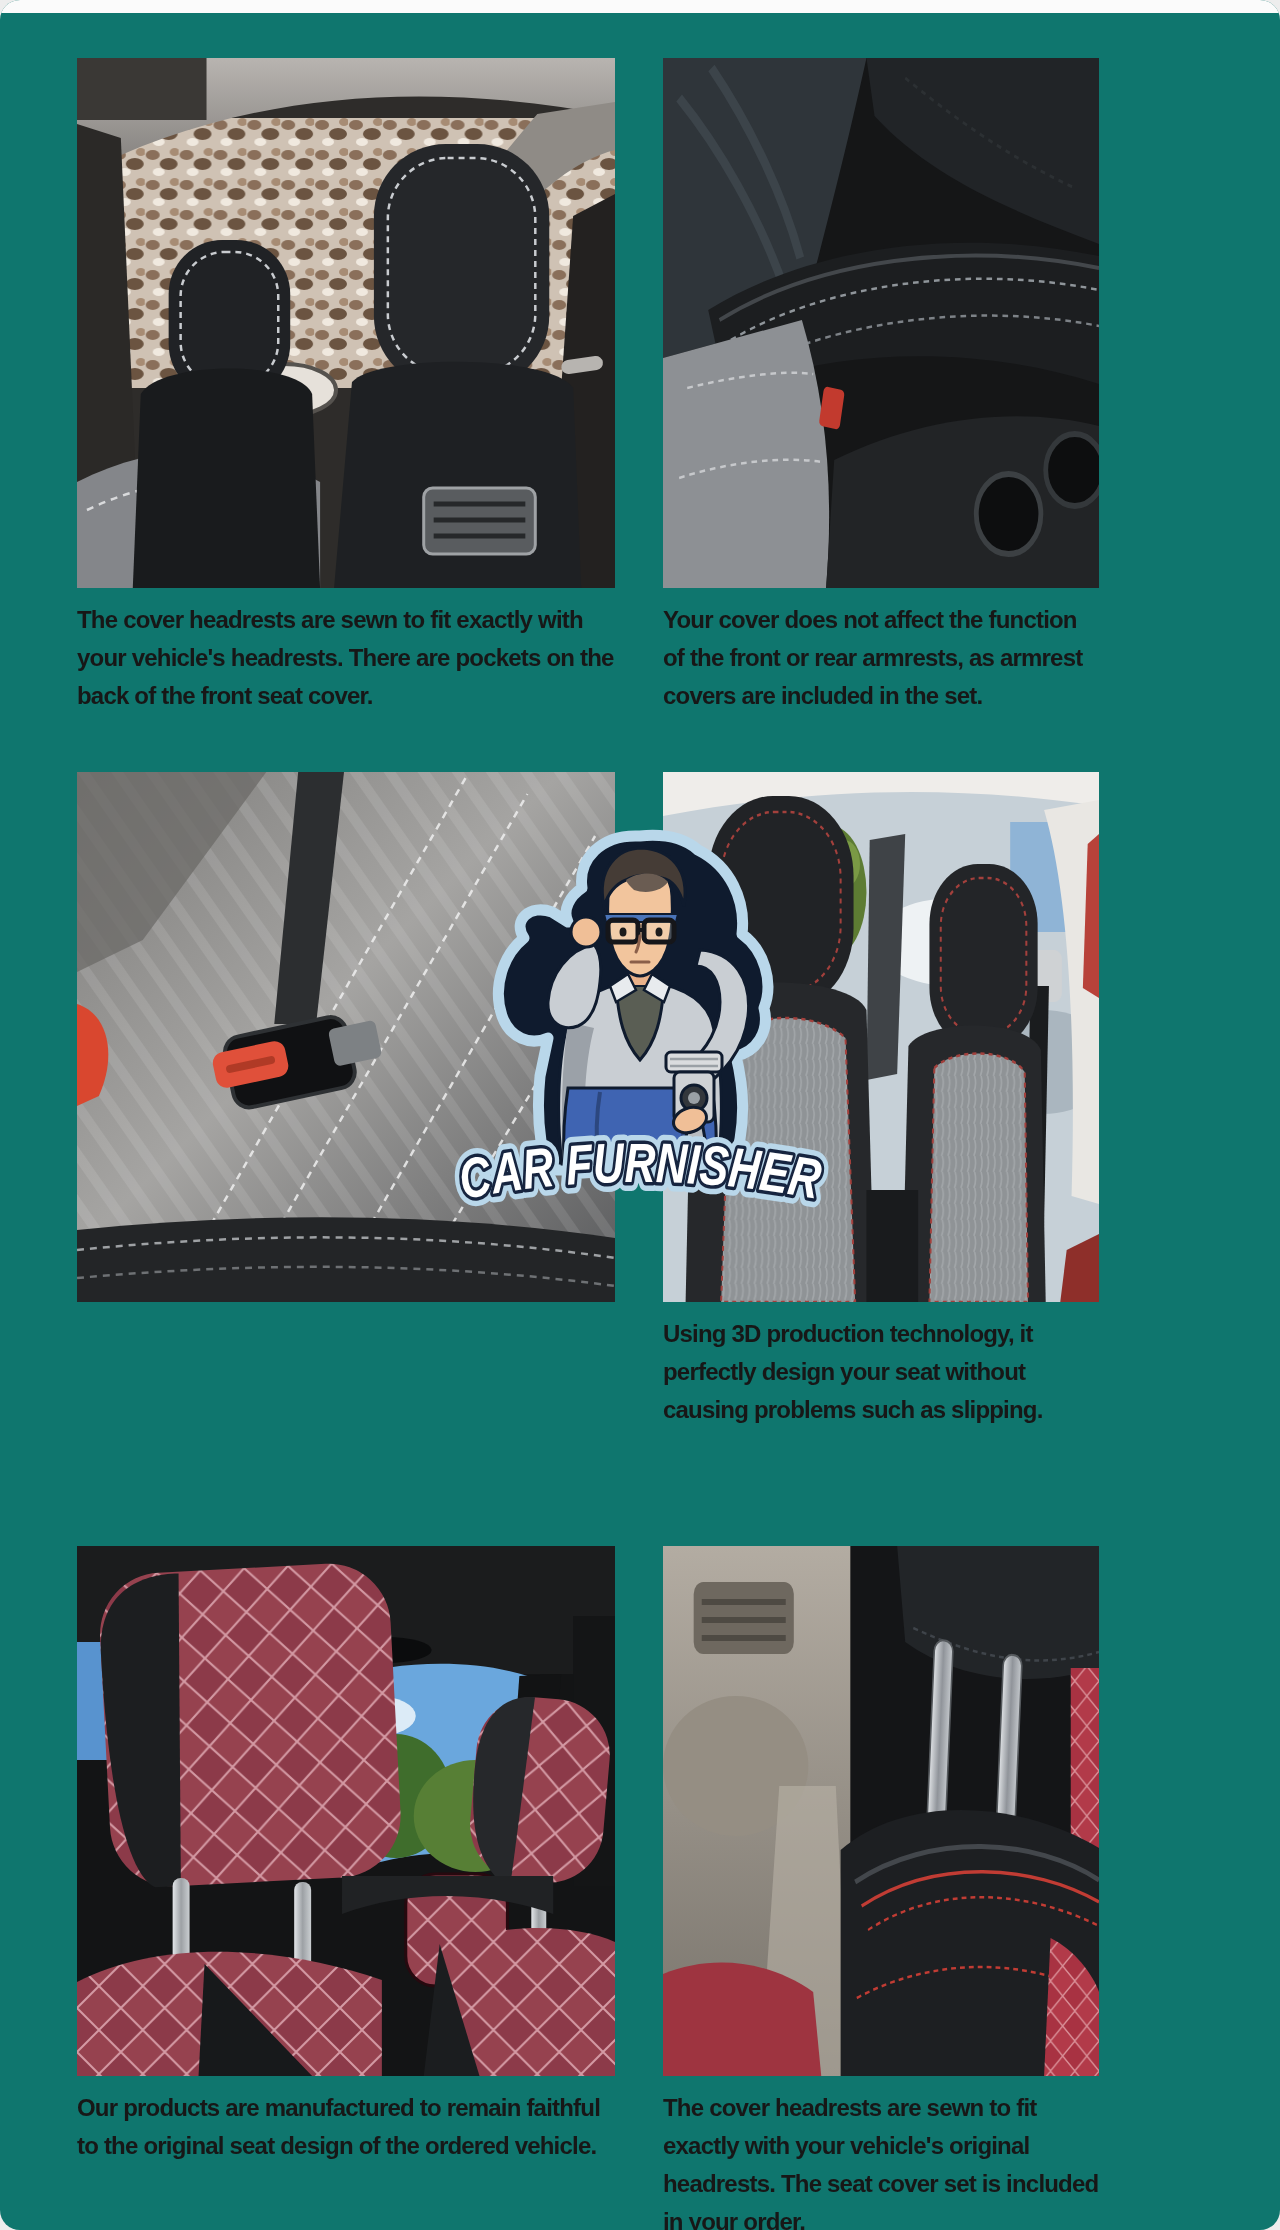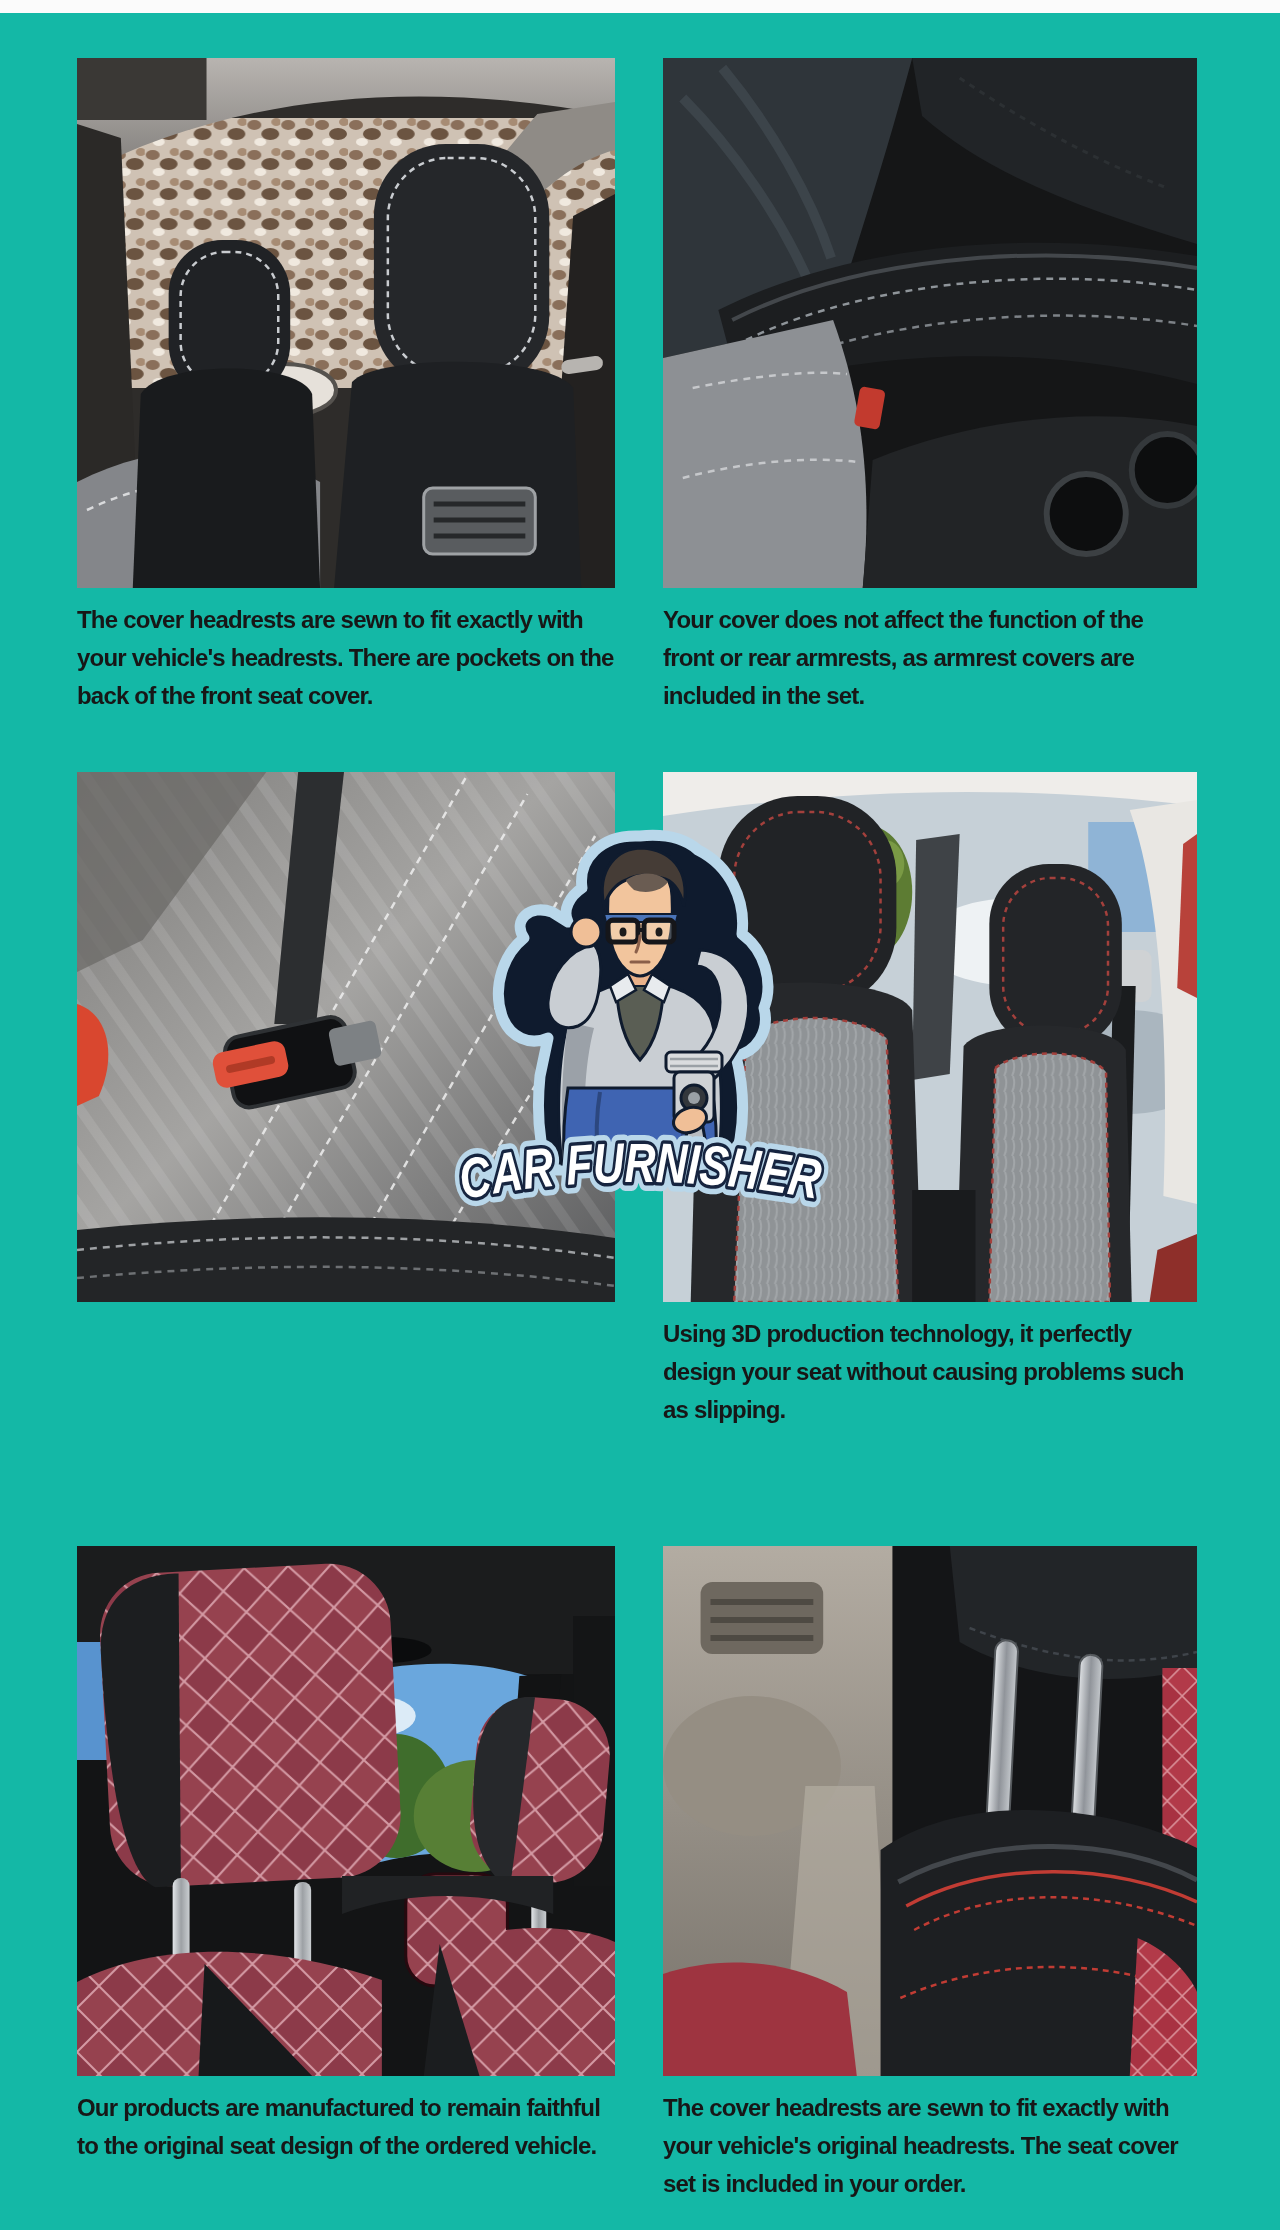--- a/index.html
+++ b/index.html
@@ -1,21 +1,21 @@
 <!DOCTYPE html>
 <html><head>
 <meta charset="utf-8">
 <style>
   html,body{margin:0;padding:0;background:#ededed;}
-  .page{position:relative;width:1280px;height:2230px;background:#14b8a6;overflow:hidden;
-        font-family:"Liberation Sans",sans-serif;}
+  .page{position:relative;width:1280px;height:2230px;background:#0f766e;overflow:hidden;
+        font-family:"Liberation Sans",sans-serif;border-radius:20px;}
   .top-strip{position:absolute;top:0;left:0;width:100%;height:13px;background:#fbfbfb;}
   .card{position:absolute;margin:0;}
   .col-l{left:77px;width:538px;}
-  .col-r{left:663px;width:534px;}
+  .col-r{left:663px;width:436px;}
   .row1{top:58px;}
   .row2{top:772px;}
   .row3{top:1500px;margin-top:46px;}
   .photo{display:block;width:100%;height:530px;}
   figcaption{margin-top:13px;font-weight:bold;font-size:24px;line-height:38px;
              letter-spacing:-0.8px;color:#171717;}
   .logo{position:absolute;left:450px;top:826px;width:380px;height:400px;z-index:5;}
   .logo svg{display:block;width:100%;height:100%;overflow:visible;}
 </style>
 </head>

